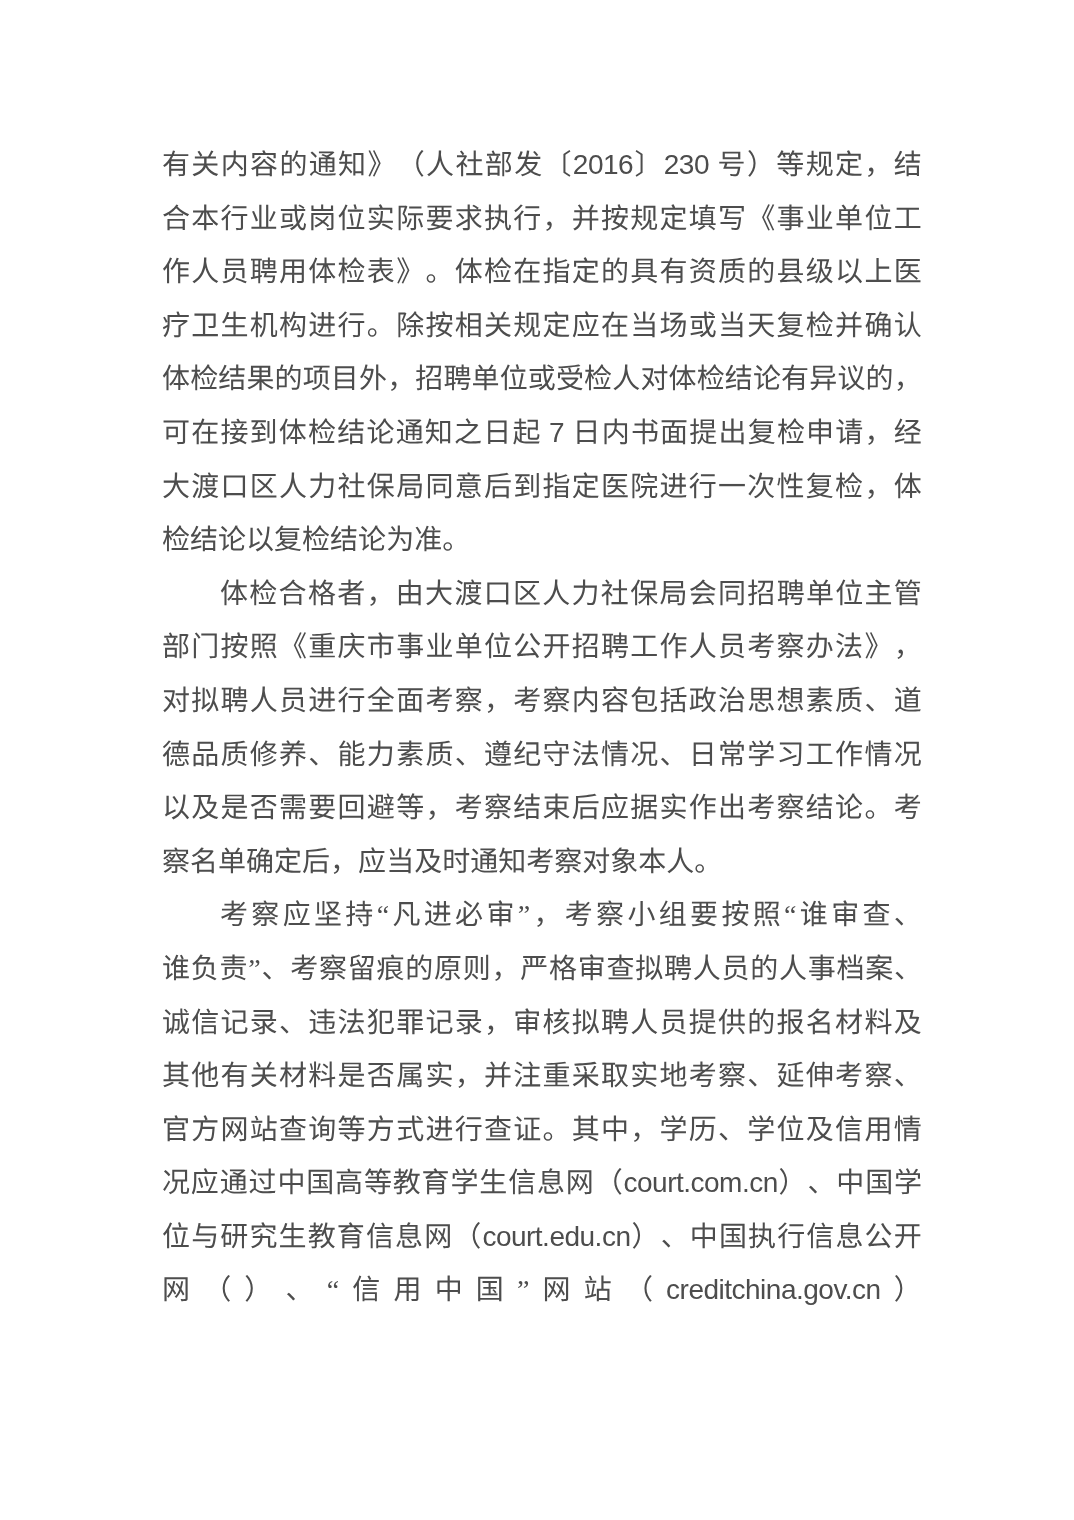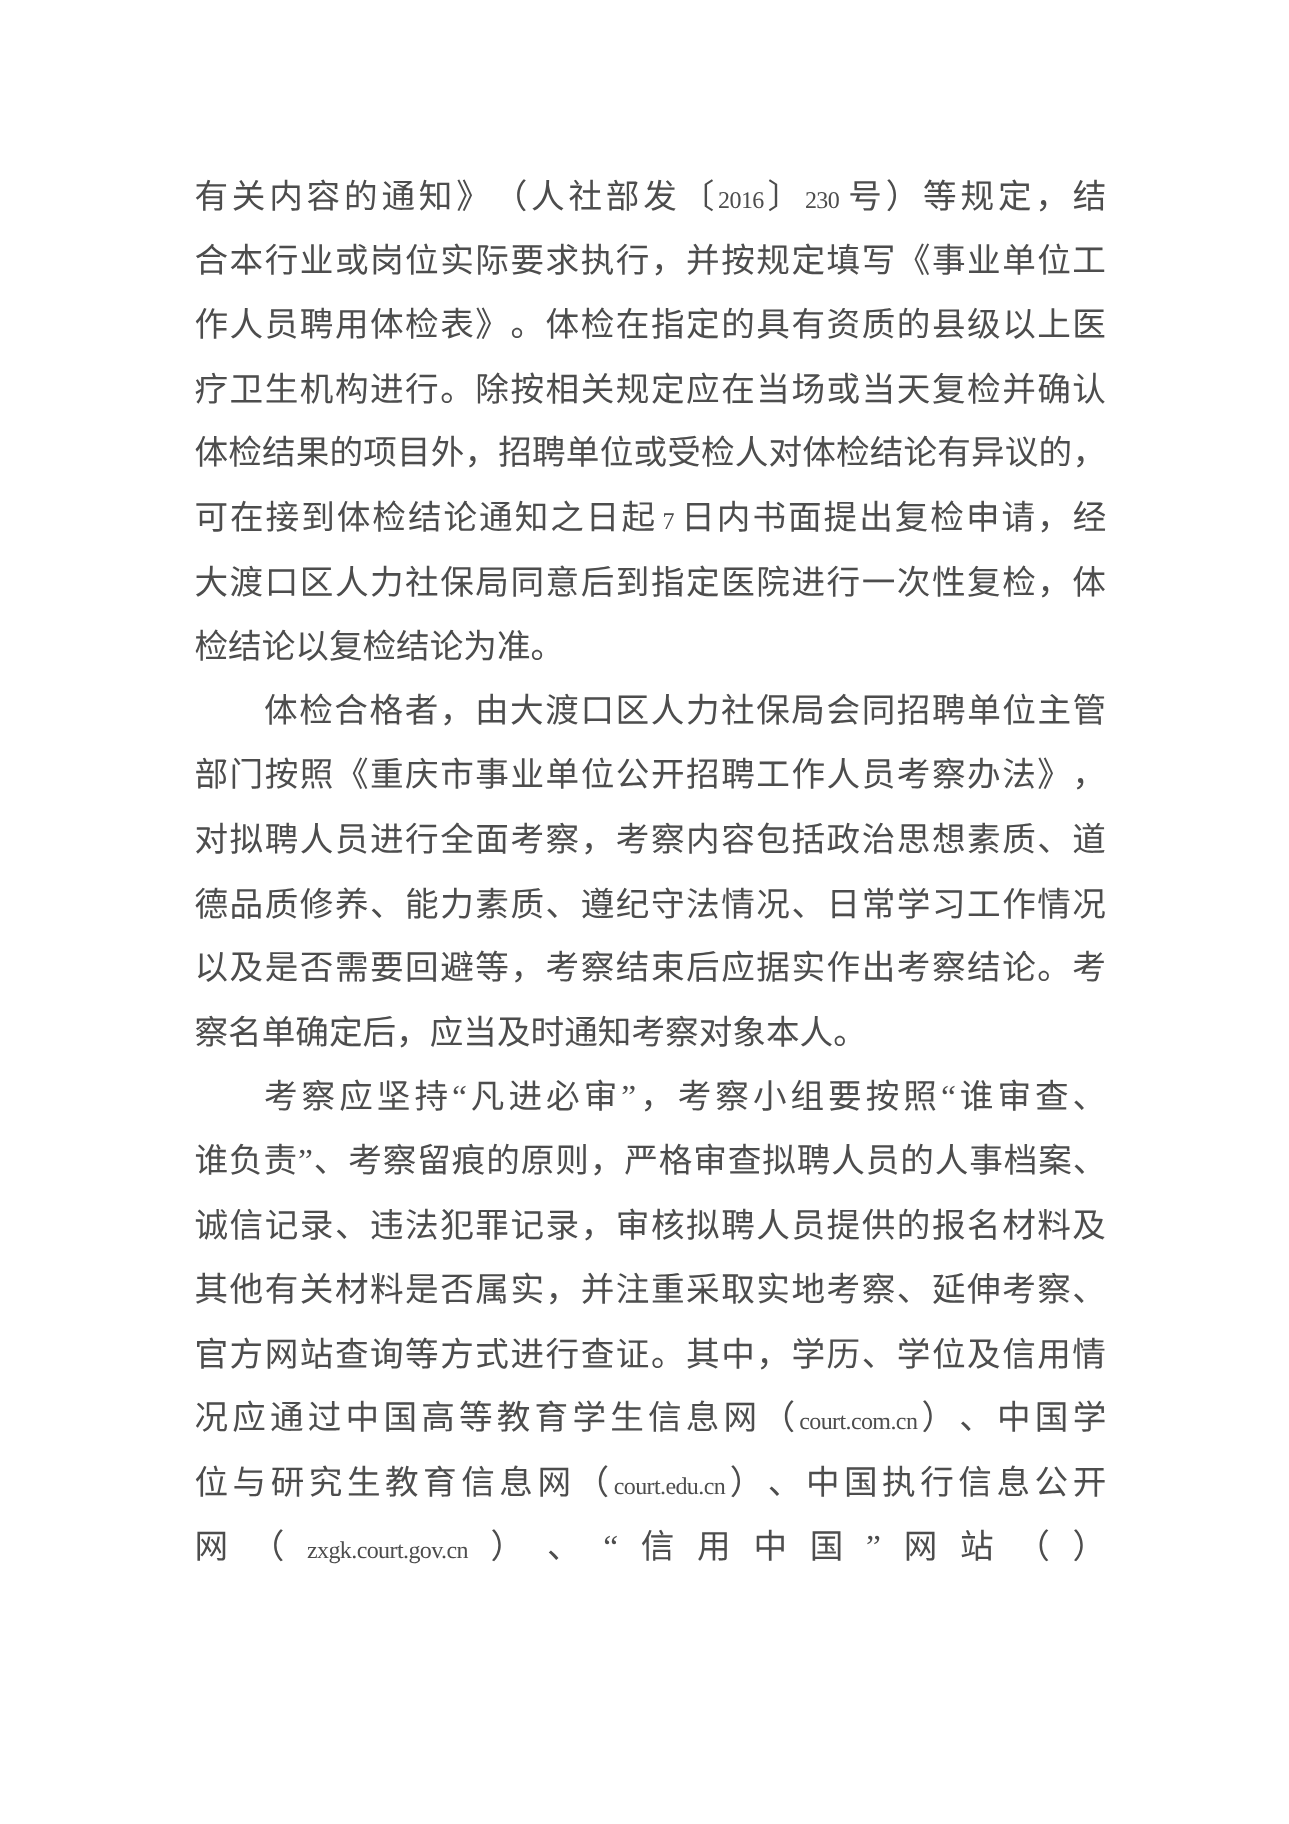--- a/index.html
+++ b/index.html
@@ -39,22 +39,22 @@
     padding-left: 58px;
   }
   .line.flush {
     justify-content: flex-start;
   }
   .line span {
     white-space: pre;
     line-height: 53.6px;
   }
   .latin {
-    font-family: Liberation Serif, serif;
-    font-size: 20px;
+    font-family: Liberation Sans, sans-serif;
+    font-size: 28px;
     letter-spacing: -0.5px;
   }
 </style>
 </head>
 <body>
 
 <div class="page">
   <div class="text-block">
       <div class="line">
         <span>有</span>
@@ -607,28 +607,28 @@
         <span>执</span>
         <span>行</span>
         <span>信</span>
         <span>息</span>
         <span>公</span>
         <span>开</span>
       </div>
       <div class="line">
         <span>网</span>
         <span>（</span>
-        <span class="latin">zxgk.court.gov.cn</span>
         <span>）</span>
         <span>、</span>
         <span>“</span>
         <span>信</span>
         <span>用</span>
         <span>中</span>
         <span>国</span>
         <span>”</span>
         <span>网</span>
         <span>站</span>
         <span>（</span>
+        <span class="latin">creditchina.gov.cn</span>
         <span>）</span>
       </div>
     </div>
 </div>
 
 </body></html>

